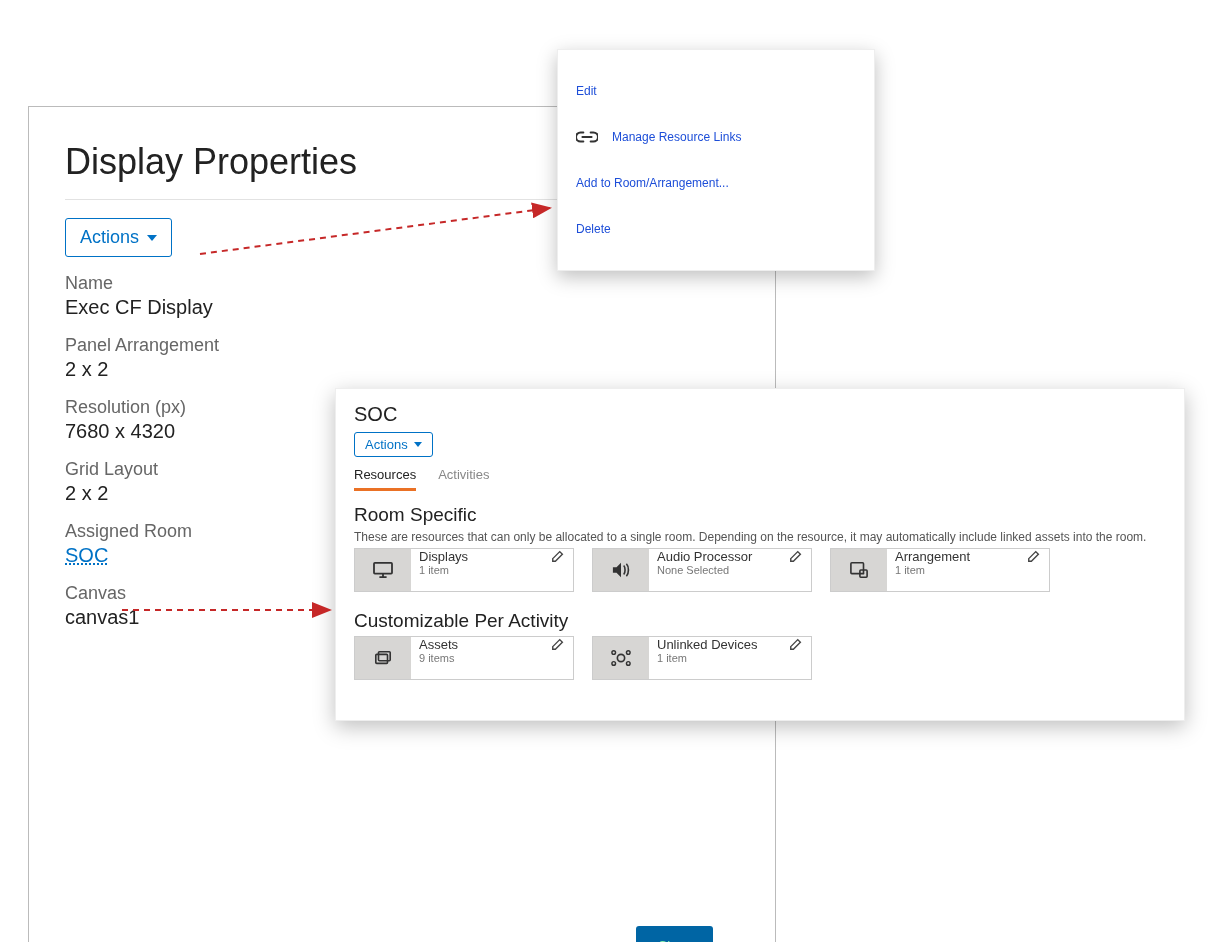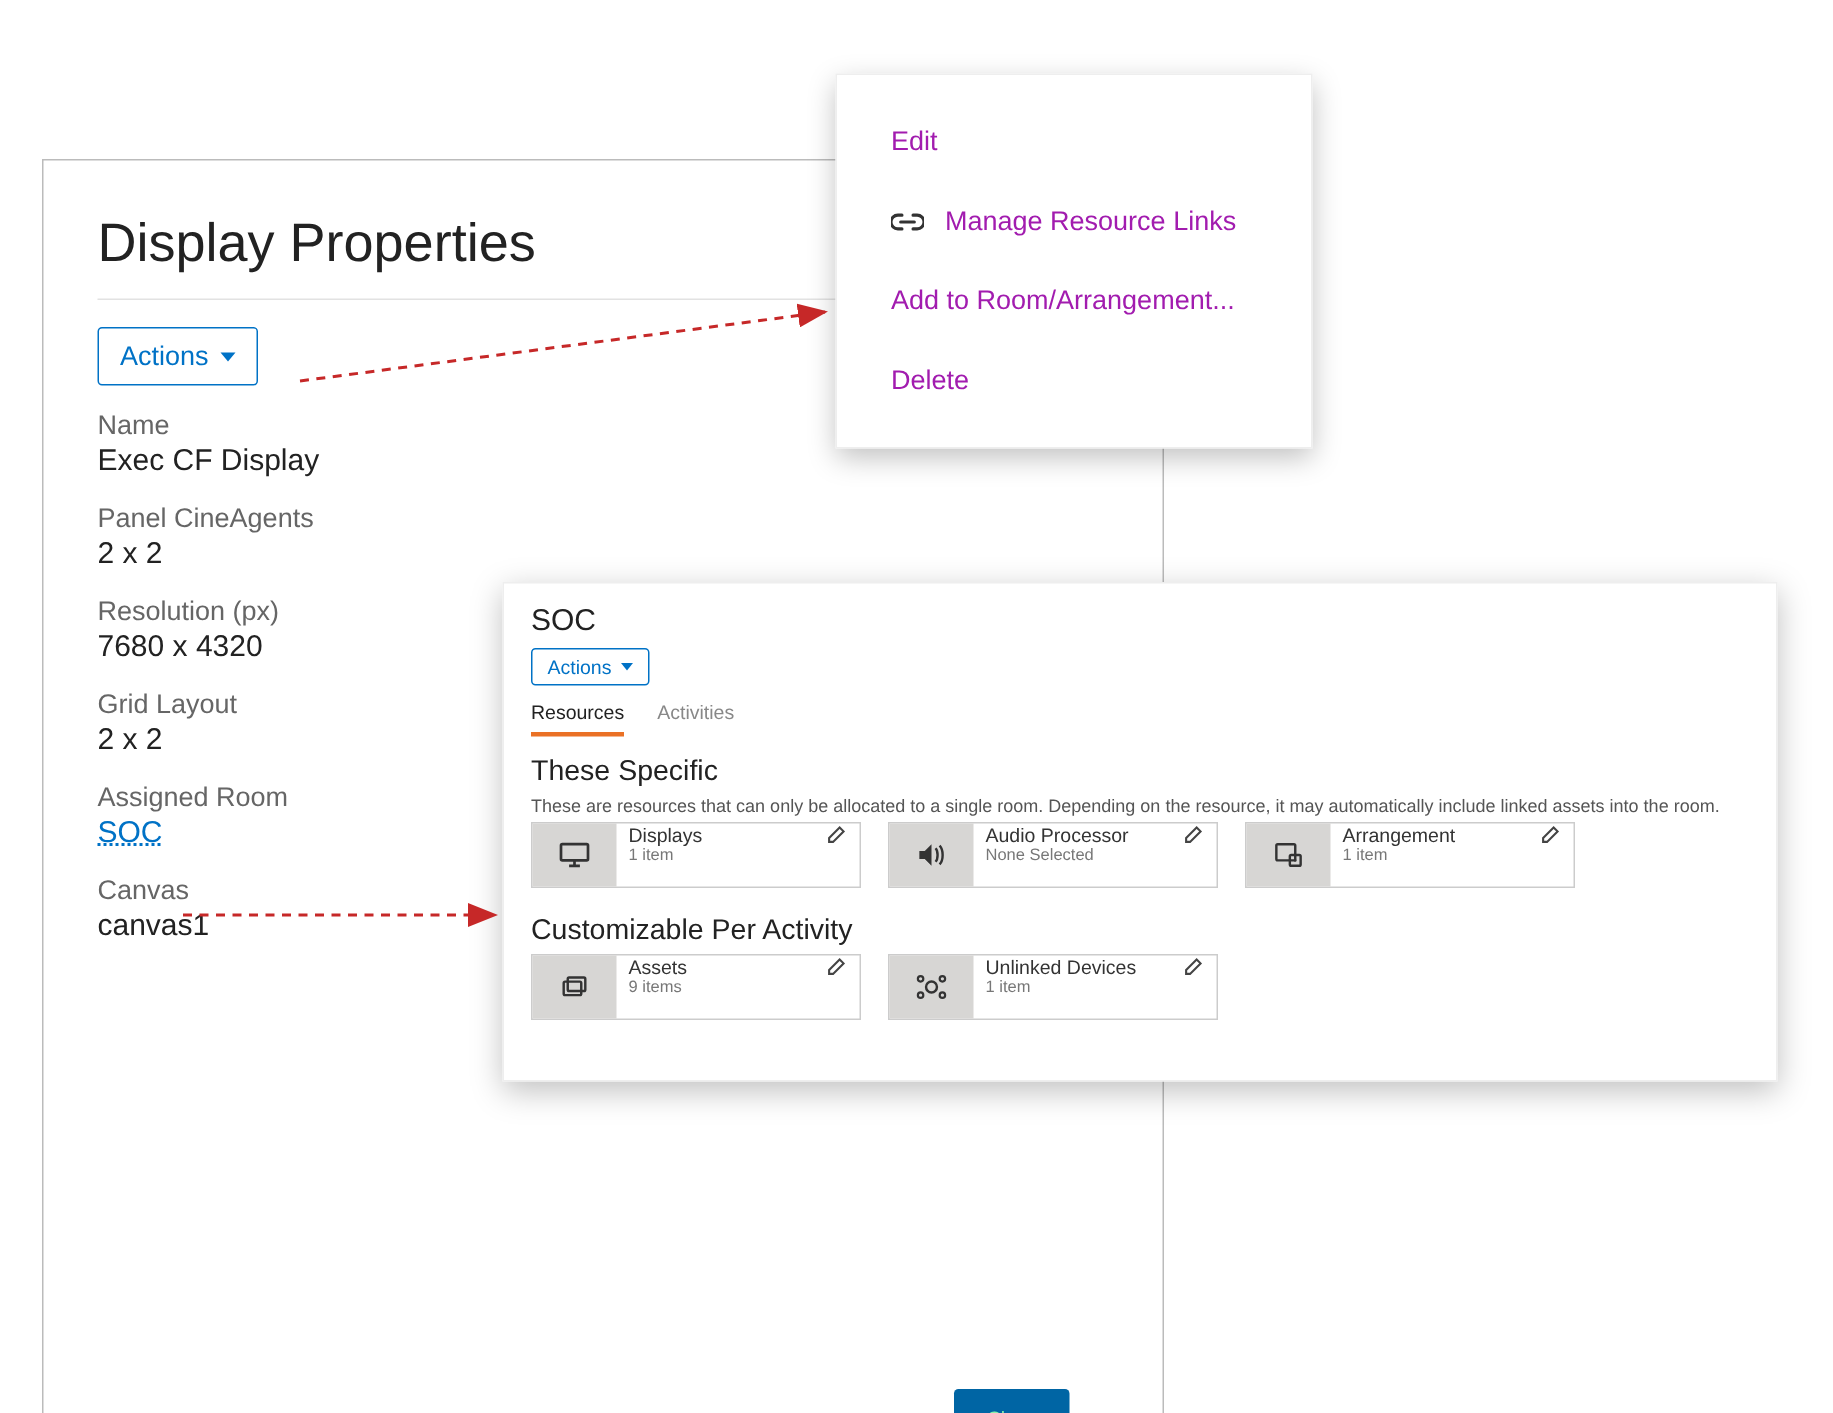--- a/index.html
+++ b/index.html
@@ -83,23 +83,23 @@
     background: #fff;
     border: 1px solid #eee;
     box-shadow: 0 6px 18px rgba(0,0,0,0.25);
     padding: 18px 0;
     z-index: 20;
   }
   .menu-item {
     display: flex;
     align-items: center;
     gap: 14px;
-    padding: 16px 36px;
-    font-size: 18px;
-    color: #a21caf;
+    padding: 16px 18px;
+    font-size: 12px;
+    color: #1d4ed8;
     cursor: pointer;
   }
   .menu-item .link-icon {
     width: 22px; height: 14px;
     display: inline-flex;
     align-items: center; justify-content: center;
   }
 
   
   .soc-panel {
@@ -211,21 +211,21 @@
   <div class="actions-btn">
     <span>Actions</span>
     <span class="caret"></span>
   </div>
 
   <div class="field">
     <div class="field-label">Name</div>
     <div class="field-value">Exec CF Display</div>
   </div>
   <div class="field">
-    <div class="field-label">Panel CineAgents</div>
+    <div class="field-label">Panel Arrangement</div>
     <div class="field-value">2 x 2</div>
   </div>
   <div class="field">
     <div class="field-label">Resolution (px)</div>
     <div class="field-value">7680 x 4320</div>
   </div>
   <div class="field">
     <div class="field-label">Grid Layout</div>
     <div class="field-value">2 x 2</div>
   </div>
@@ -267,21 +267,21 @@
   <div class="soc-actions">
     <span>Actions</span>
     <span class="caret"></span>
   </div>
 
   <div class="tab-row">
     <div class="tab active">Resources</div>
     <div class="tab">Activities</div>
   </div>
 
-  <div class="section-h">These Specific</div>
+  <div class="section-h">Room Specific</div>
   <div class="section-desc">These are resources that can only be allocated to a single room. Depending on the resource, it may automatically include linked assets into the room.</div>
 
   <div class="card-row">
 
     <div class="card">
       <div class="card-iconbox">
         <svg width="22" height="18" viewBox="0 0 24 20">
             <rect x="2" y="2" width="20" height="12" rx="1" fill="none" stroke="#333" stroke-width="2"></rect>
             <path d="M8 18h8M12 14v4" stroke="#333" stroke-width="2"></path>
           </svg>

